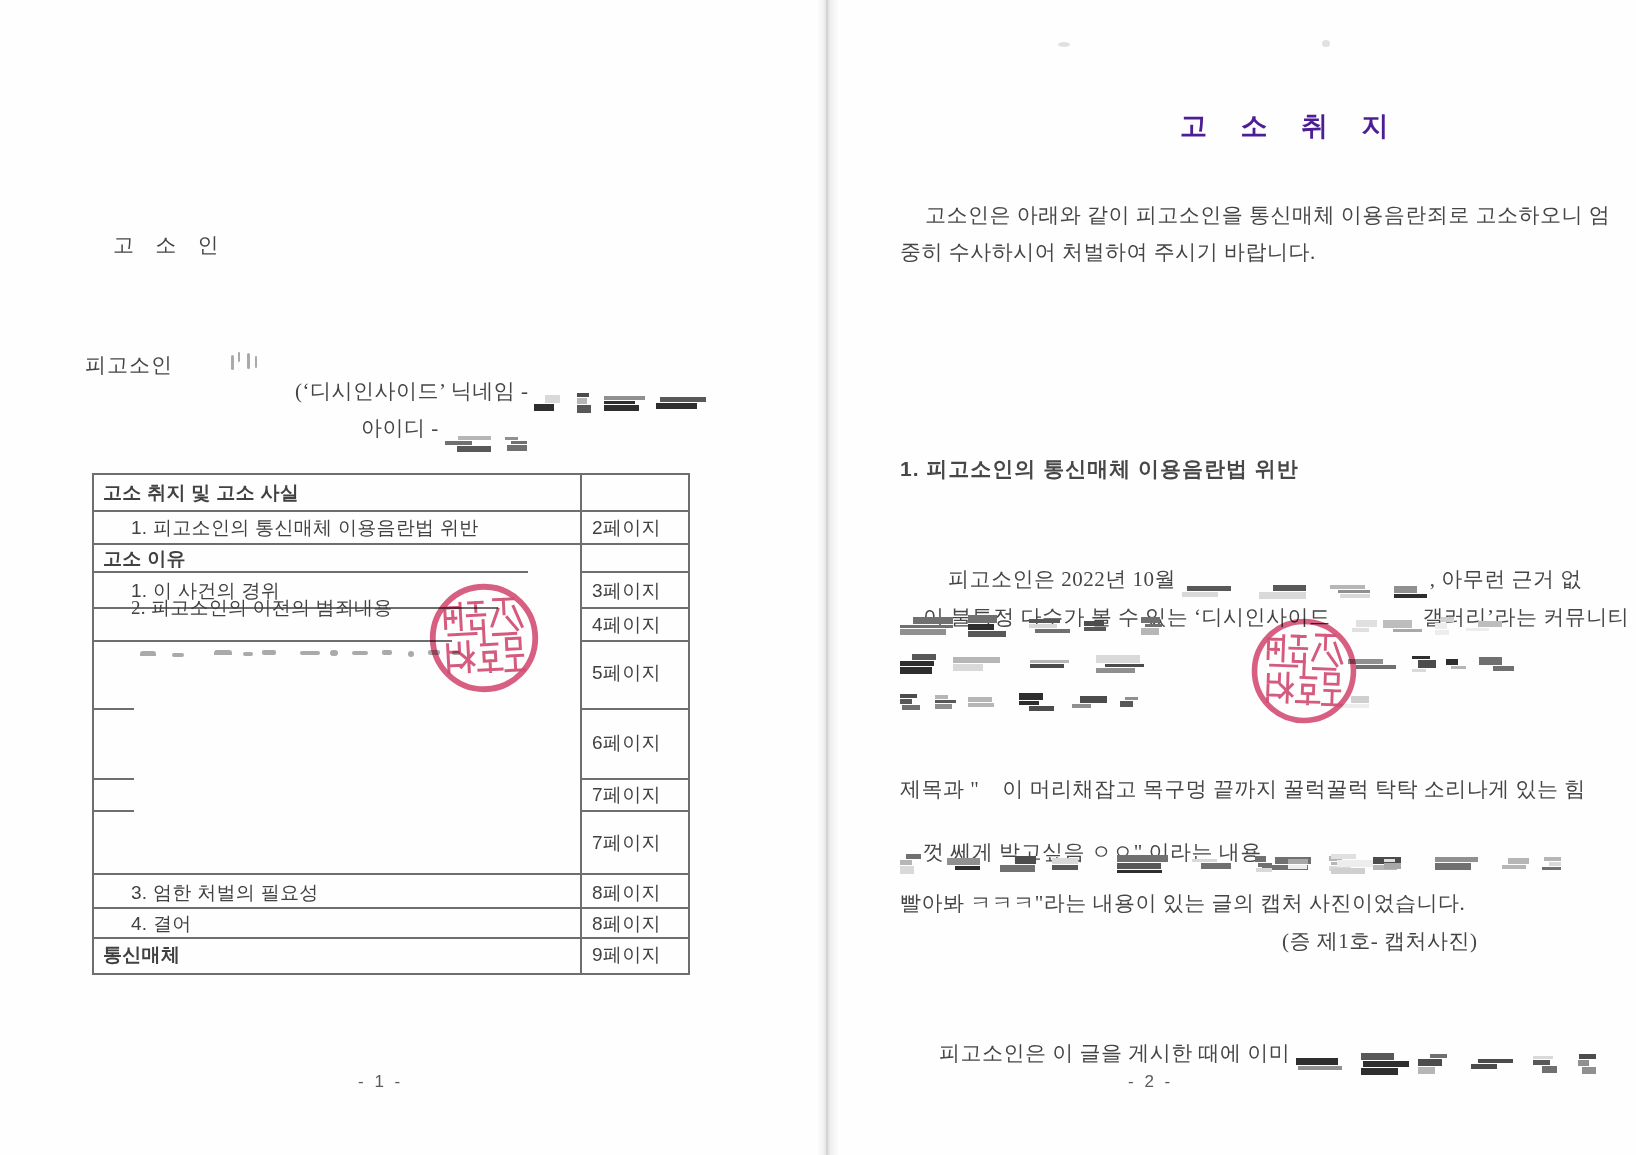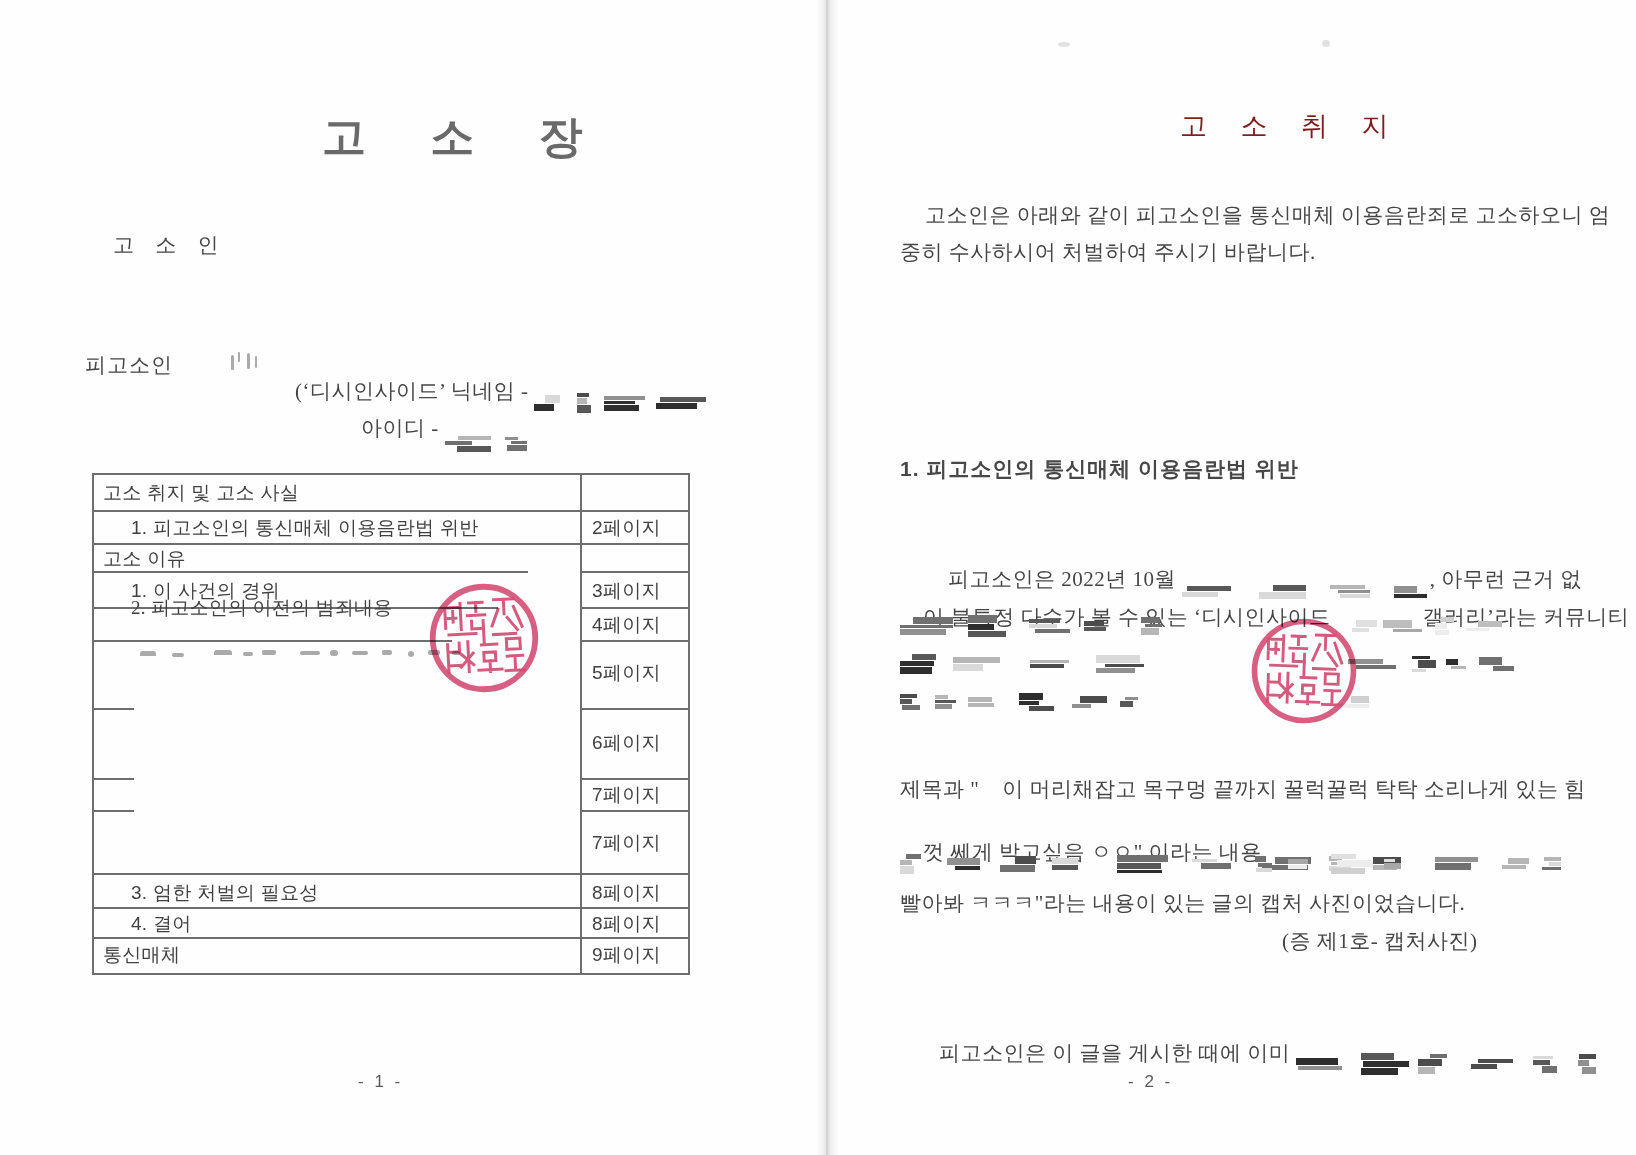--- a/index.html
+++ b/index.html
@@ -23,58 +23,57 @@
     position:absolute;white-space:pre;font-size:21px;line-height:26px;
     letter-spacing:.5px;color:#454545;
   }
   
   .doc-title{
     position:absolute;font-family:"Liberation Sans","DejaVu Sans",sans-serif;
     font-weight:700;color:#6a6a6a;font-size:44px;letter-spacing:26px;white-space:pre;
   }
   .sec-title{
     position:absolute;font-family:"Liberation Sans","DejaVu Sans",sans-serif;
-    font-weight:400;color:#7f1d1d;font-size:27px;letter-spacing:13px;white-space:pre;
+    font-weight:700;color:#4c1d95;font-size:27px;letter-spacing:13px;white-space:pre;
   }
   .h-bold{
     position:absolute;font-family:"Liberation Sans","DejaVu Sans",sans-serif;
     font-weight:700;color:#474747;font-size:21px;letter-spacing:1px;white-space:pre;
   }
   .footer-num{
     position:absolute;font-family:"Liberation Sans","DejaVu Sans",sans-serif;
     font-size:17px;color:#5a5a5a;letter-spacing:3px;white-space:pre;
   }
   
   .tline{position:absolute;background:#6e6e6e;}
   .tcell{
     position:absolute;font-family:"Liberation Sans","DejaVu Sans",sans-serif;
     font-size:19px;color:#414141;white-space:pre;line-height:22px;letter-spacing:.3px;
   }
-  .tcell.bold{font-weight:400;}
+  .tcell.bold{font-weight:700;}
   
   .px-redact{
     display:inline-flex;align-items:center;height:22px;vertical-align:-5px;
     overflow:hidden;
   }
   .px-redact.abs{position:absolute;}
   .rw{display:inline-flex;flex-direction:column;justify-content:center;row-gap:1px;height:100%;flex:0 0 auto;}
   .rr{display:block;flex:0 0 auto;}
   
   .frag{position:absolute;background:#8d8d8d;border-radius:2px;opacity:.75;}
   .speck{position:absolute;background:#d9d9d9;border-radius:50%;opacity:.8;}
   
   .seal{position:absolute;mix-blend-mode:multiply;opacity:.93;}
   .seal svg{display:block;}
 </style>
 </head>
 <body>
 
 <div class="abs" style="left:0;top:0;width:816px;height:1155px;">
 
-  <div class="doc-title" style="left:322px;top:108px;">고 소 장</div>
 
   <div class="line" style="left:85px;top:232px;letter-spacing:8px;margin-left:28px;">고 소 인</div>
 
   <div class="line" style="left:85px;top:352px;letter-spacing:1px;">피고소인</div>
 
   <span class="frag" style="left:231px;top:355px;width:3px;height:15px;"></span>
   <span class="frag" style="left:238px;top:352px;width:2px;height:10px;"></span>
   <span class="frag" style="left:247px;top:353px;width:3px;height:16px;"></span>
   <span class="frag" style="left:255px;top:356px;width:2px;height:12px;"></span>
 

